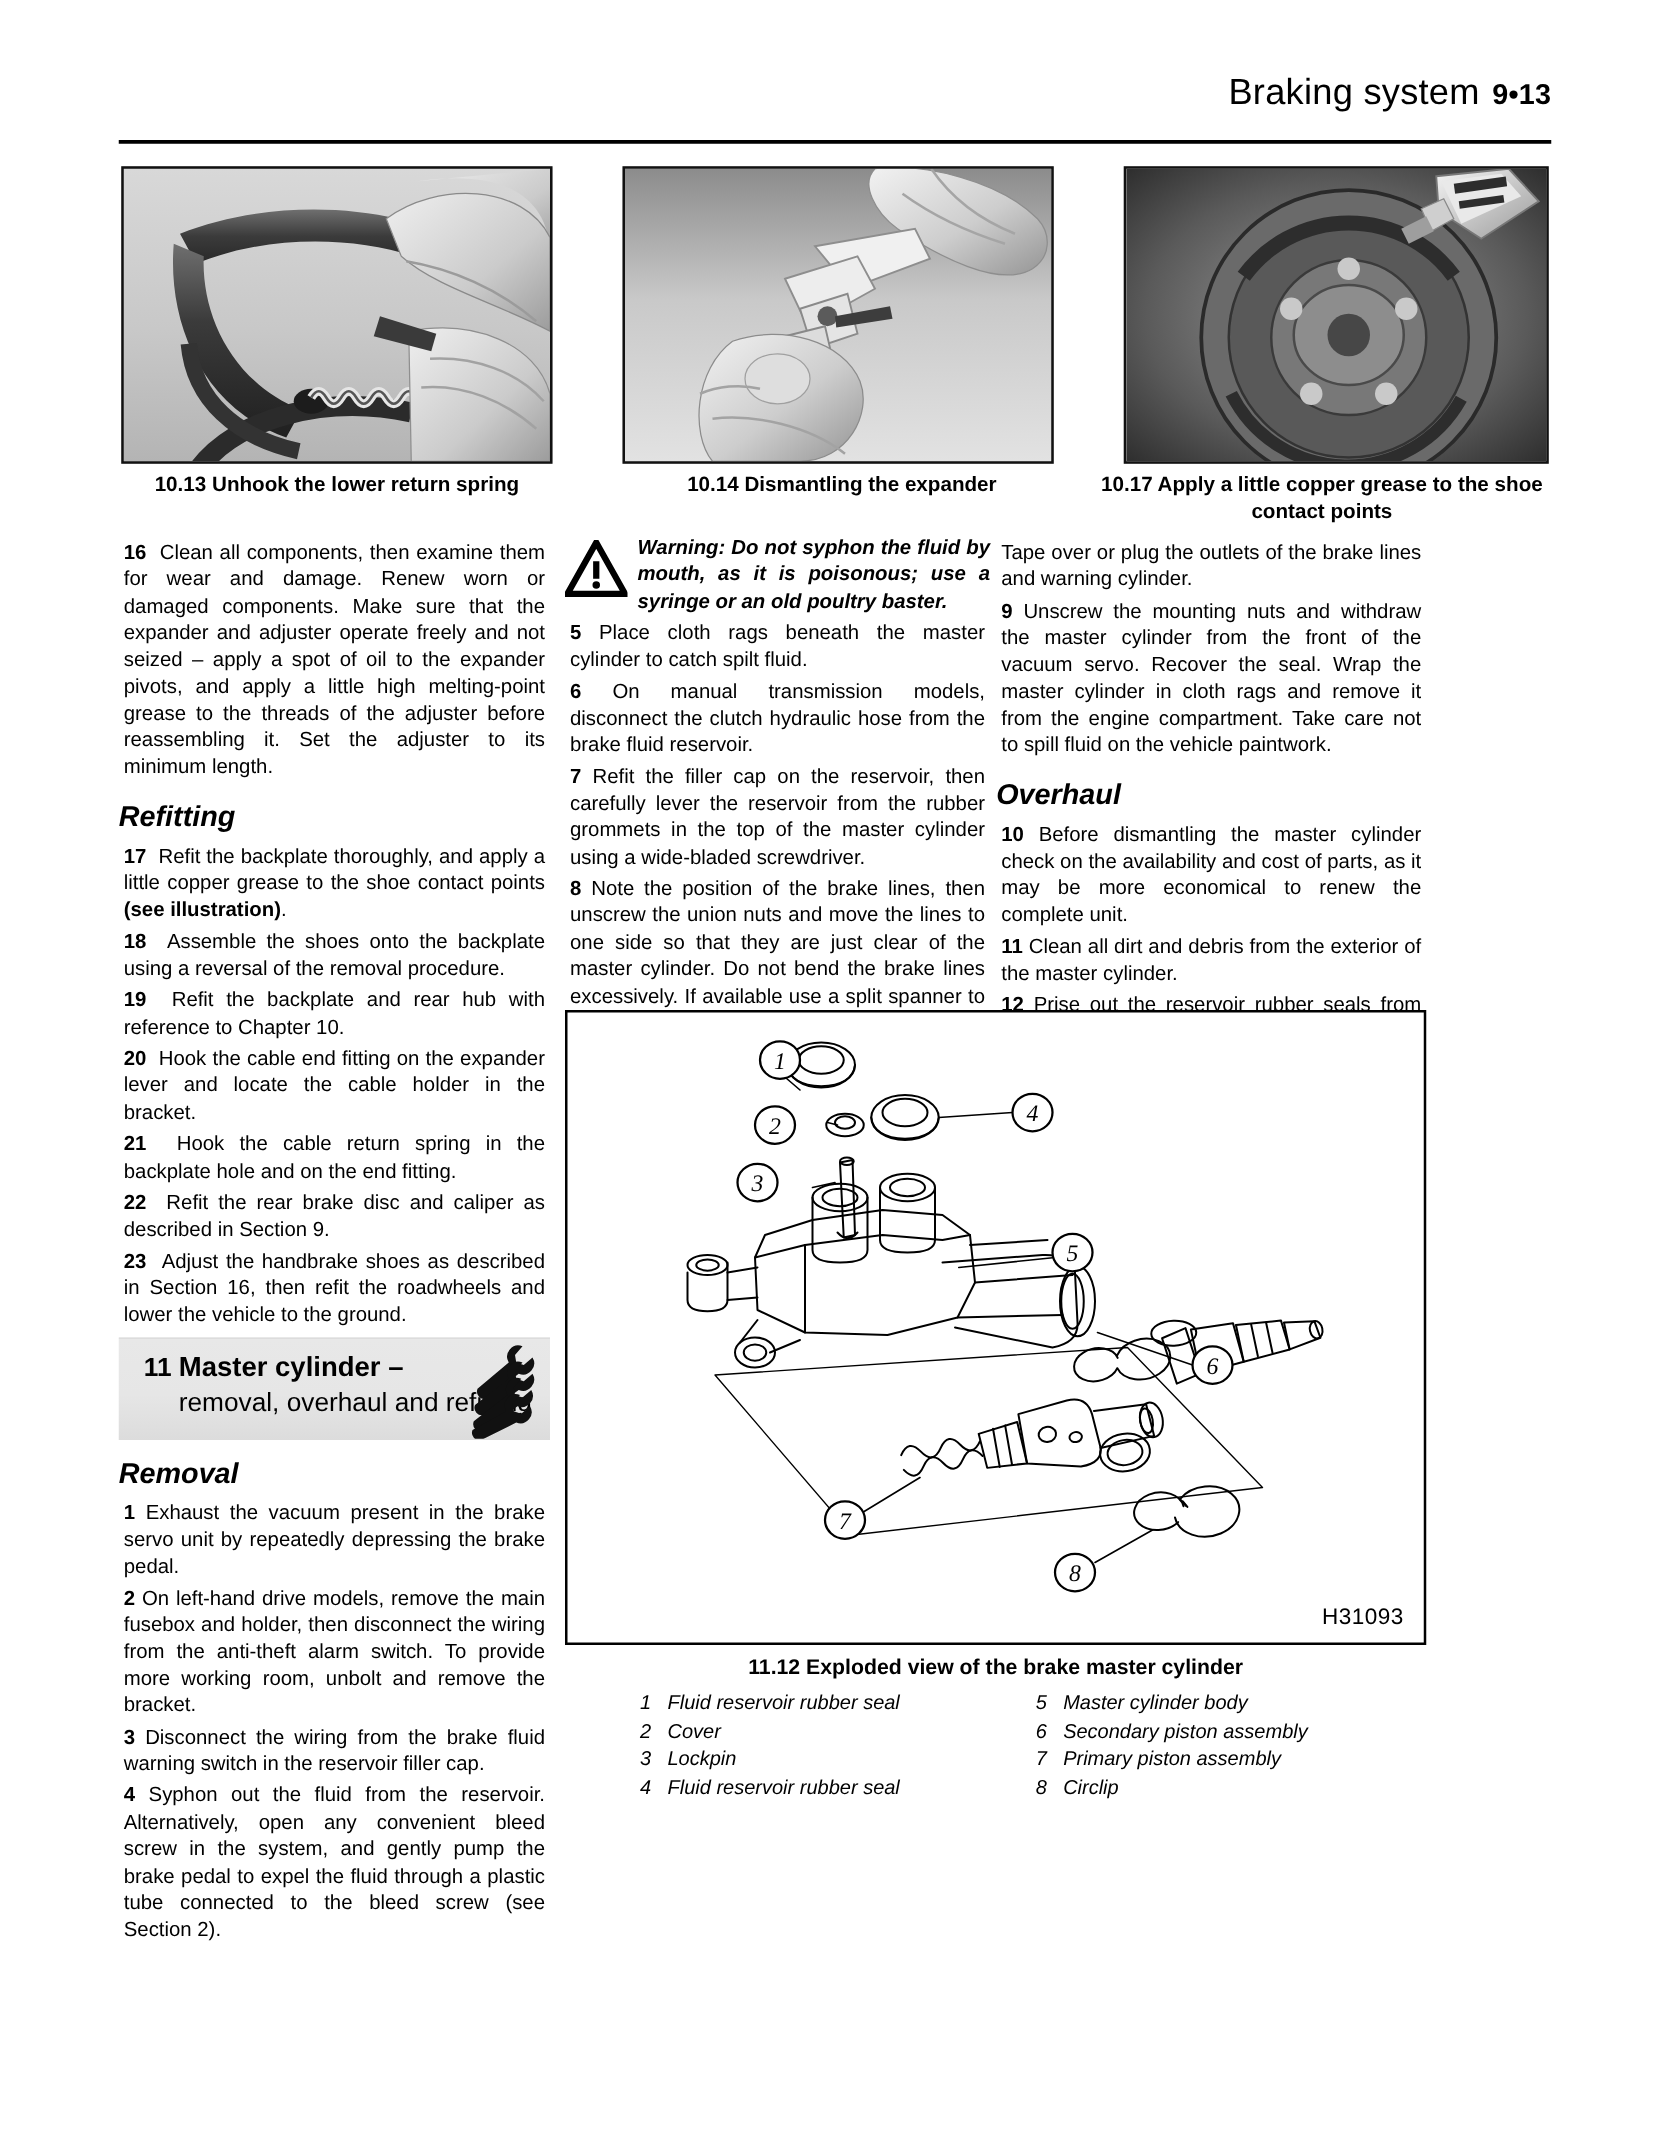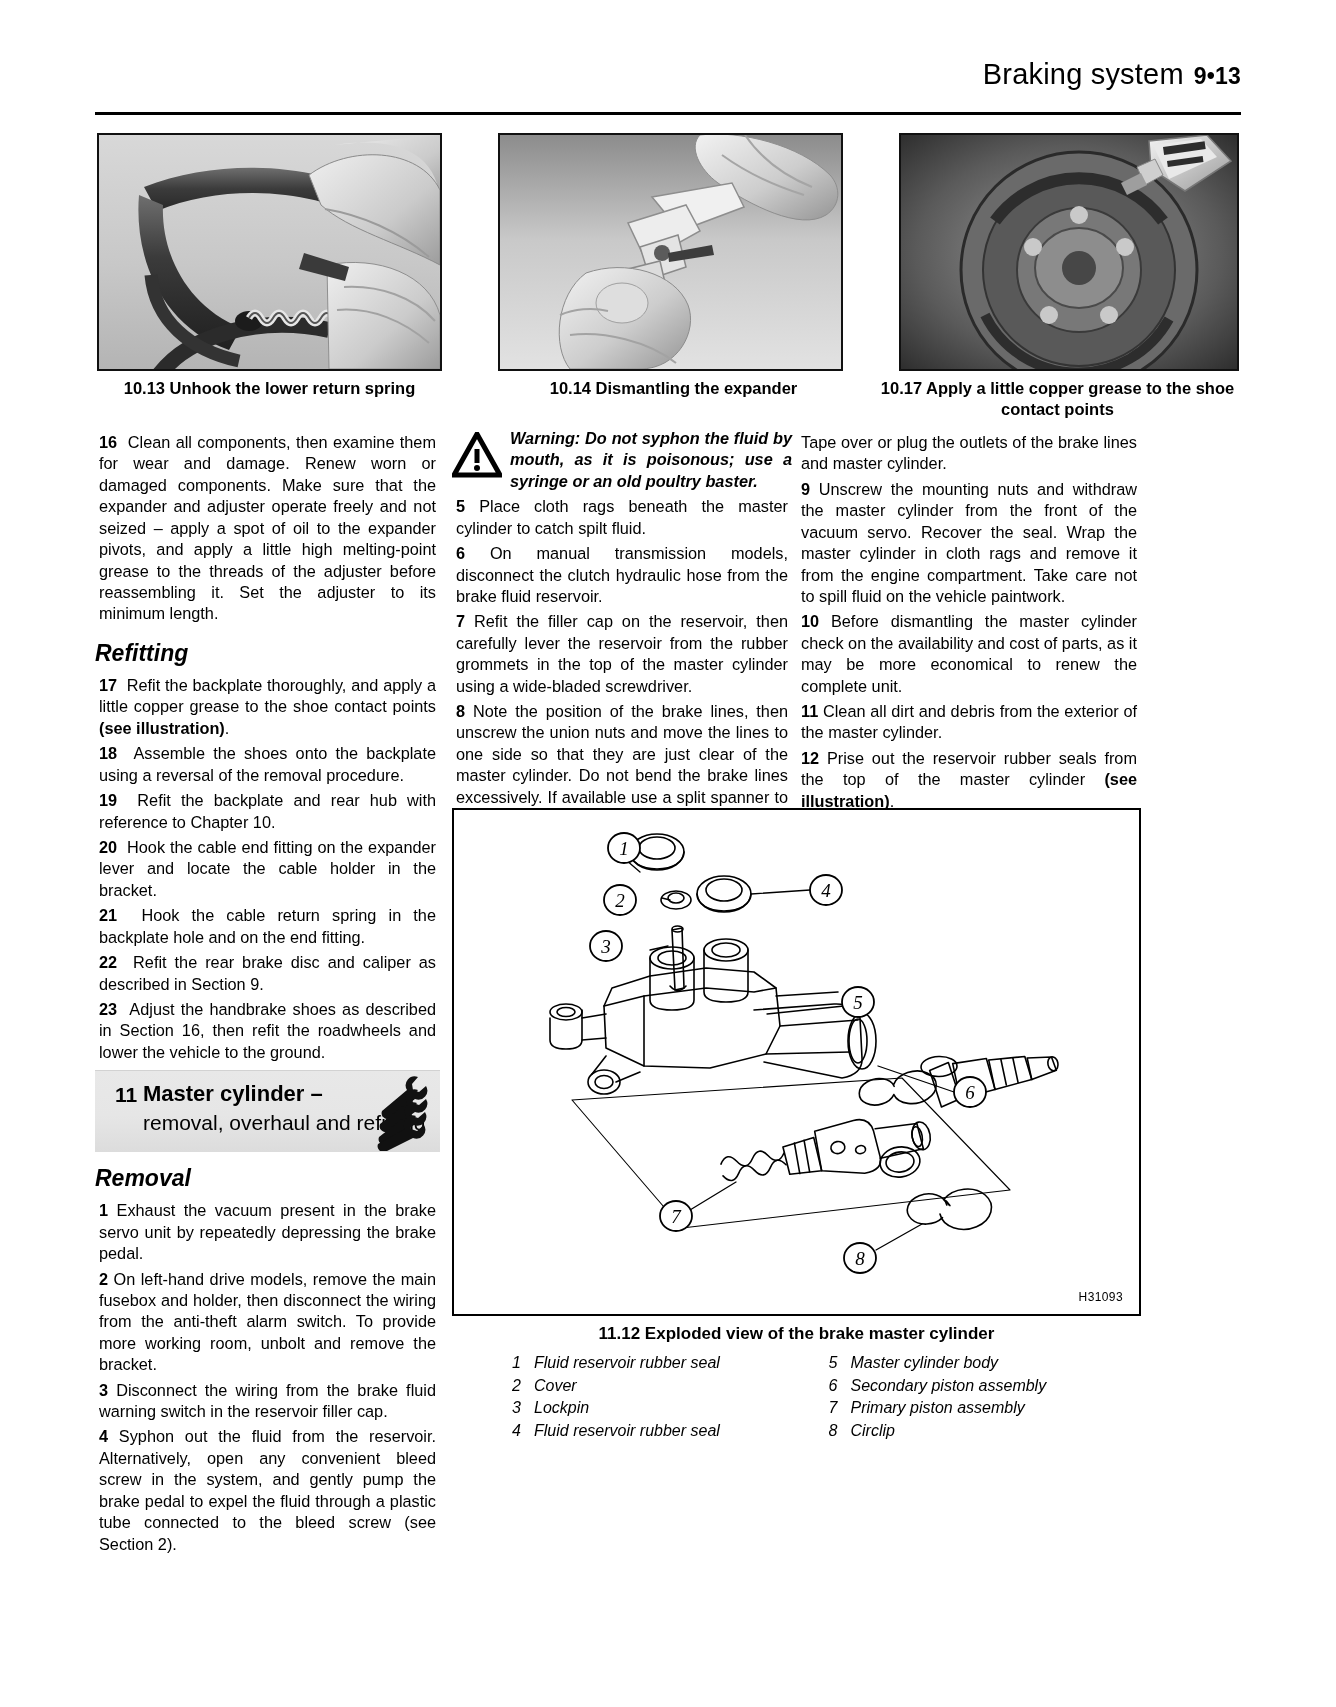--- a/index.html
+++ b/index.html
@@ -145,21 +145,21 @@
     position: absolute;
     left: 452px; top: 808px;
     width: 689px; height: 508px;
     border: 2px solid #000;
     background: #fff;
     overflow: hidden;
   }
   .diag-code {
     position: absolute;
     right: 16px; bottom: 10px;
-    font-size: 12px;
+    font-size: 18px;
     letter-spacing: .4px;
   }
 
   .dcap {
     position: absolute;
     left: 452px; top: 1324px;
     width: 689px;
     text-align: center;
     font-size: 17px;
     font-weight: 700;
@@ -389,23 +389,24 @@
       <div class="warn-text">Warning: Do not syphon the fluid by mouth, as it is poisonous; use a syringe or an old poultry baster.</div>
     </div>
 
     <p><span class="num">5</span>&nbsp;<span>Place cloth rags beneath the master cylinder to catch spilt fluid.</span></p>
     <p><span class="num">6</span>&nbsp;<span>On manual transmission models, disconnect the clutch hydraulic hose from the brake fluid reservoir.</span></p>
     <p><span class="num">7</span>&nbsp;<span>Refit the filler cap on the reservoir, then carefully lever the reservoir from the rubber grommets in the top of the master cylinder using a wide-bladed screwdriver.</span></p>
     <p><span class="num">8</span>&nbsp;<span>Note the position of the brake lines, then unscrew the union nuts and move the lines to one side so that they are just clear of the master cylinder. Do not bend the brake lines excessively. If available use a split spanner to unscrew the nuts, as they can be very tight.</span></p>
   </div>
 
   <div class="col colC">
-    <p>Tape over or plug the outlets of the brake lines and master cylinder.</p>
+    <p>Tape over or plug the outlets of the brake lines and warning cylinder.</p>
     <p><span class="num">9</span>&nbsp;<span>Unscrew the mounting nuts and withdraw the master cylinder from the front of the vacuum servo. Recover the seal. Wrap the master cylinder in cloth rags and remove it from the engine compartment. Take care not to spill fluid on the vehicle paintwork.</span></p>
 
+    <div class="subhead">Overhaul</div>
 
     <p><span class="num">10</span>&nbsp;<span>Before dismantling the master cylinder check on the availability and cost of parts, as it may be more economical to renew the complete unit.</span></p>
     <p><span class="num">11</span>&nbsp;<span>Clean all dirt and debris from the exterior of the master cylinder.</span></p>
     <p><span class="num">12</span>&nbsp;<span>Prise out the reservoir rubber seals from the top of the master cylinder </span><span class="b">(see illustration)</span><span>.</span></p>
   </div>
 
   <div class="diagram">
     <svg width="685" height="504" viewBox="0 0 685 504">
       <g fill="none" stroke="#000" stroke-width="1.6" stroke-linejoin="round" stroke-linecap="round">
 

